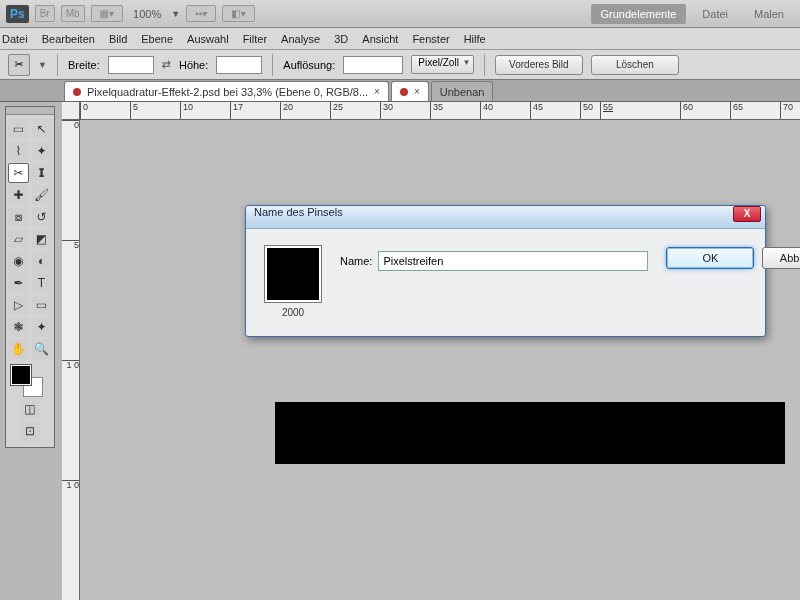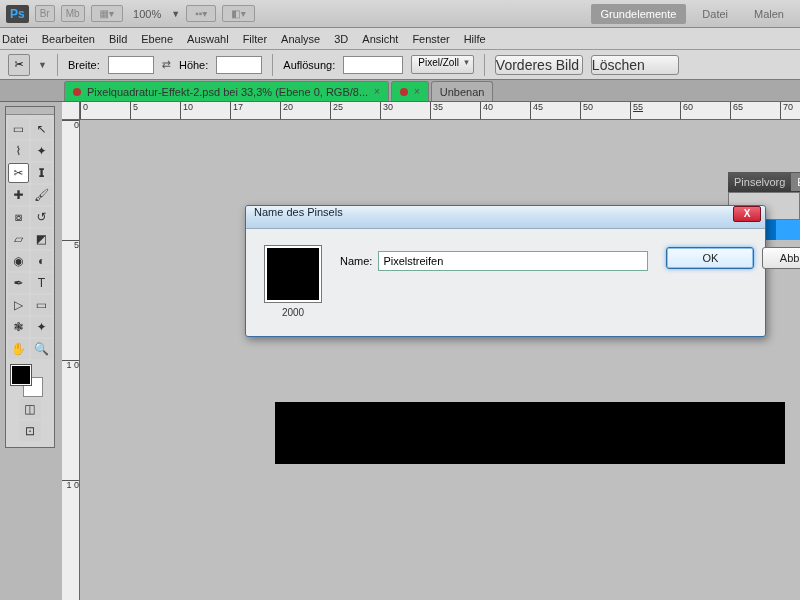--- a/index.html
+++ b/index.html
@@ -10,23 +10,23 @@
 .topbar .spacer { flex:1; }
 .top-tab { padding:4px 10px; color:#6a6a6a; }
 .top-tab.active { background:#9a9a9a; color:#fff; border-radius:2px; }
 .menubar { height:22px; background:#d9d9d9; display:flex; align-items:center; padding:0 2px; gap:14px; border-bottom:1px solid #999; }
 .menubar span { color:#222; cursor:default; }
 .optbar { height:30px; background:#d9d9d9; display:flex; align-items:center; padding:0 8px; gap:8px; border-bottom:1px solid #7a7a7a; }
 .optbar .icon { width:22px; height:22px; background:#d0d0d0; border:1px solid #888; border-radius:2px; }
 .opt-input { width:46px; height:18px; background:#fff; border:1px solid #888; }
 .opt-sel { height:19px; background:linear-gradient(#f6f6f6,#dcdcdc); border:1px solid #888; padding:1px 14px 1px 6px; border-radius:2px; font-size:10px; position:relative; }
 .opt-sel:after { content:"▾"; position:absolute; right:4px; top:1px; font-size:9px; color:#555; }
-.opt-btn { width:88px; height:20px; background:linear-gradient(#f6f6f6,#dcdcdc); border:1px solid #888; border-radius:3px; line-height:18px; font-size:14px; color:#333; }
+.opt-btn { width:88px; height:20px; background:linear-gradient(#f6f6f6,#dcdcdc); border:1px solid #888; border-radius:3px; text-align:center; line-height:18px; font-size:10px; color:#333; }
 .tabstrip { height:22px; background:#a8a8a8; display:flex; align-items:flex-end; padding-left:64px; border-bottom:1px solid #666; }
-.doc-tab { height:20px; background:#22c55e; border:1px solid #7a7a7a; border-bottom:none; padding:2px 8px; display:flex; align-items:center; gap:6px; margin-right:2px; max-width:330px; border-radius:3px 3px 0 0; font-size:10.5px; color:#333; }
+.doc-tab { height:20px; background:#ffffff; border:1px solid #7a7a7a; border-bottom:none; padding:2px 8px; display:flex; align-items:center; gap:6px; margin-right:2px; max-width:330px; border-radius:3px 3px 0 0; font-size:10.5px; color:#333; }
 .doc-tab .dot { width:8px; height:8px; border-radius:50%; background:#b33; }
 .doc-tab .x { font-size:10px; color:#555; }
 .workarea { position:absolute; left:0; top:102px; right:0; bottom:0; }
 .toolbox { position:absolute; left:5px; top:4px; width:50px; background:#d4d4d4; border:1px solid #6a6a6a; padding:4px 2px; }
 .toolbox .tab { height:8px; background:#bababa; border-bottom:1px solid #888; margin:-4px -2px 4px -2px; }
 .toolrow { display:flex; gap:2px; margin-bottom:2px; }
 .tool { width:22px; height:20px; background:#d0d0d0; border:1px solid #d0d0d0; display:flex; align-items:center; justify-content:center; font-size:12px; color:#333; border-radius:2px; }
 .tool.sel { background:#fff; border:1px solid #666; }
 .swatches { margin-top:4px; position:relative; height:34px; }
 .sw-fg { position:absolute; left:3px; top:2px; width:20px; height:20px; background:#000; border:1px solid #fff; outline:1px solid #555; }
@@ -193,46 +193,34 @@
         <div class="tick" style="left: 50px;">5</div>
         <div class="tick" style="left: 100px;">10</div>
         <div class="tick" style="left: 150px;">17</div>
         <div class="tick" style="left: 200px;">20</div>
         <div class="tick" style="left: 250px;">25</div>
         <div class="tick" style="left: 300px;">30</div>
         <div class="tick" style="left: 350px;">35</div>
         <div class="tick" style="left: 400px;">40</div>
         <div class="tick" style="left: 450px;">45</div>
         <div class="tick" style="left: 500px;">50</div>
-        <div class="tick" style="left: 550px; text-decoration: underline;">55</div>
+        <div class="tick" style="left: 520px; text-decoration: underline;">55</div>
         <div class="tick" style="left: 600px;">60</div>
         <div class="tick" style="left: 650px;">65</div>
         <div class="tick" style="left: 700px;">70</div>
       </div>
     <div class="ruler-v" id="rv">
         <div class="tick" style="top: 0px;">0</div>
         <div class="tick" style="top: 120px;">5</div>
         <div class="tick" style="top: 240px;">1 0</div>
         <div class="tick" style="top: 360px;">1 0</div>
       </div>
     <div class="canvas">
       <div class="black-strip"></div>
     </div>
-    <div class="side-panel">
-      <div class="head">
-        <div class="ptab">Pinselvorg</div>
-        <div class="ptab active">Eb</div>
-      </div>
-      <div style="height:28px;background:#cfcfcf;border:1px solid #777;"></div>
-      <div class="stripe">
-          <div class="a"></div>
-          <div class="b"></div>
-          <div class="c"></div>
-        </div>
-    </div>
   </div>
 
 </div>
 
 <div class="dialog">
   <div class="titlebar">
     <span>Name des Pinsels</span>
     <div class="closebtn">X</div>
   </div>
   <div class="body">

